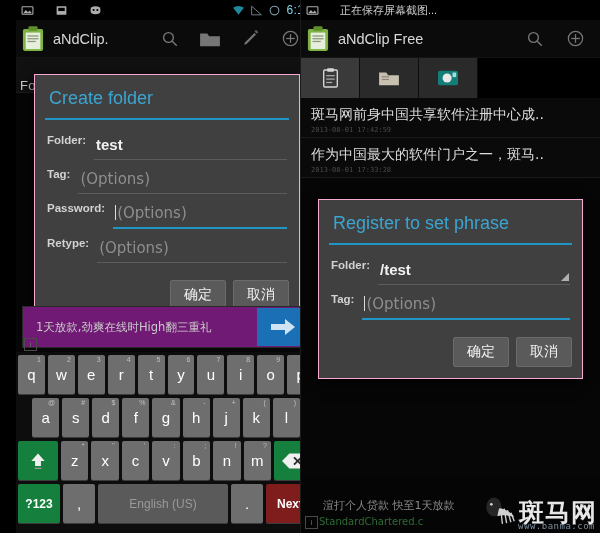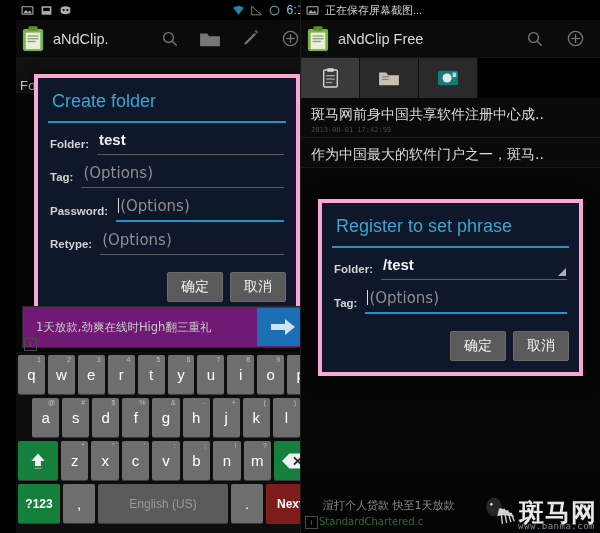--- a/index.html
+++ b/index.html
@@ -13,21 +13,21 @@
   
   .panel{position:absolute;top:0;height:533px;width:300px;overflow:hidden;background:#060606;}
   .panel-left{left:16px;}
   .panel-right{left:300px;border-left:1px solid #1a1a1a;}
 
   
   .statusbar{
     position:relative;height:20px;background:#000;
     display:flex;align-items:center;padding:0 5px;box-sizing:border-box;
   }
-  .sb-left{display:flex;align-items:center;gap:6px;flex:1;}
+  .sb-left{display:flex;align-items:center;gap:21px;flex:1;}
   .sb-right{display:flex;align-items:center;gap:5px;}
   .sb-ico{width:13px;height:13px;display:block;opacity:.8;}
   .sb-time{color:#7fd4e8;font-size:12px;letter-spacing:.3px;}
   .sb-text{color:#cfcfcf;font-size:11px;white-space:nowrap;}
 
   
   .actionbar{
     position:relative;height:38px;background:#0b0b0b;
     display:flex;align-items:center;padding:0 6px;box-sizing:border-box;
     border-bottom:1px solid #141414;
@@ -42,32 +42,32 @@
     position:absolute;left:0;right:0;height:34px;background:#111;
     border-bottom:1px solid #1b1b1b;
   }
   .ghost-label{
     position:absolute;left:4px;top:78px;color:#cfcfcf;font-size:13px;
     letter-spacing:.2px;
   }
 
   
   .dialog{
-    position:absolute;background:#0f172a;
+    position:absolute;background:#404040;
     box-shadow:0 3px 14px rgba(0,0,0,.85);
-    border:4px solid #f9a8d4;
+    border:1px solid #f9a8d4;
     box-sizing:border-box;
   }
   .dlg-title{
     color:#3ba5d1;font-size:18px;padding:13px 14px 9px 14px;
     white-space:nowrap;
   }
   .dlg-rule{height:2px;background:#2196c4;margin:0 10px;}
   .dlg-body{padding:6px 12px 4px 12px;}
-  .frow{display:flex;align-items:flex-end;margin-bottom:7px;}
+  .frow{display:flex;align-items:flex-start;margin-bottom:7px;margin-top:8px;}
   .flabel{
     color:#d2d2d2;font-size:11.5px;font-weight:bold;
     padding-bottom:5px;white-space:nowrap;flex:0 0 auto;
   }
   .finput{
     flex:1;margin-left:8px;position:relative;
     border-bottom:1px solid #5c5c5c;padding:2px 2px 4px 2px;min-height:19px;
   }
   .finput.focused{border-bottom:2px solid #2196c4;}
   .fval{color:#f2f2f2;font-size:15px;font-weight:bold;line-height:18px;}
@@ -505,20 +505,21 @@
       </div>
       <div class="tab-rest"></div>
     </div>
 
     <div class="litem">
       <div class="ltext">斑马网前身中国共享软件注册中心成..</div>
       <div class="ltime">2013-08-01 17:42:59</div>
     </div>
     <div class="litem">
       <div class="ltext">作为中国最大的软件门户之一，斑马..</div>
+      <div class="ltime">2013-08-01 17:33:28</div>
     </div>
 
     <div class="dialog" style="left:17px;top:199px;width:265px;">
       <div class="dlg-title">Register to set phrase</div>
       <div class="dlg-rule"></div>
       <div class="dlg-body">
 
         <div class="frow">
           <span class="flabel">Folder:</span>
           <div class="finput">

